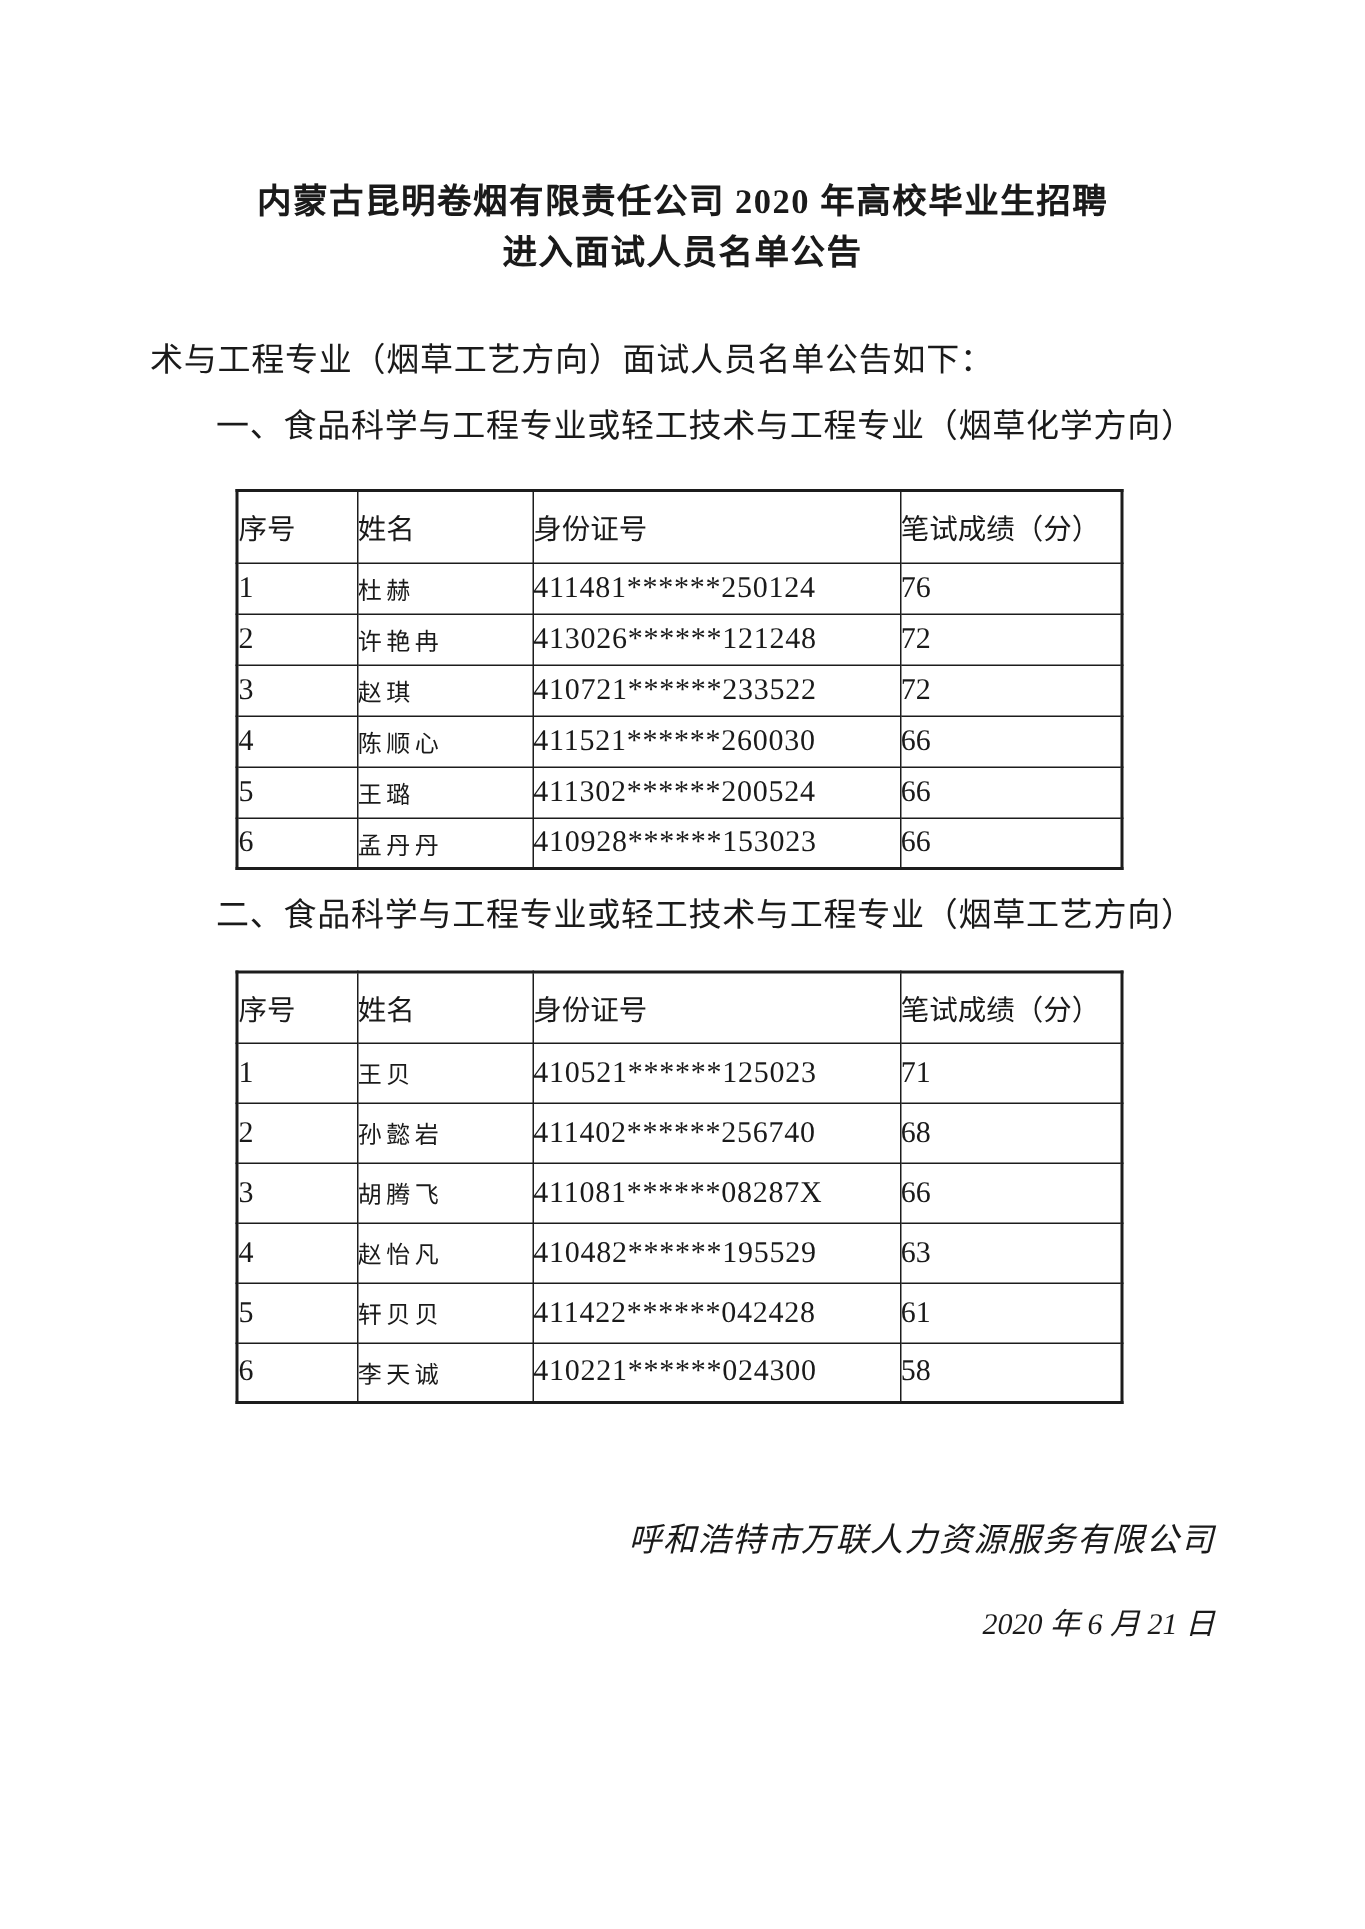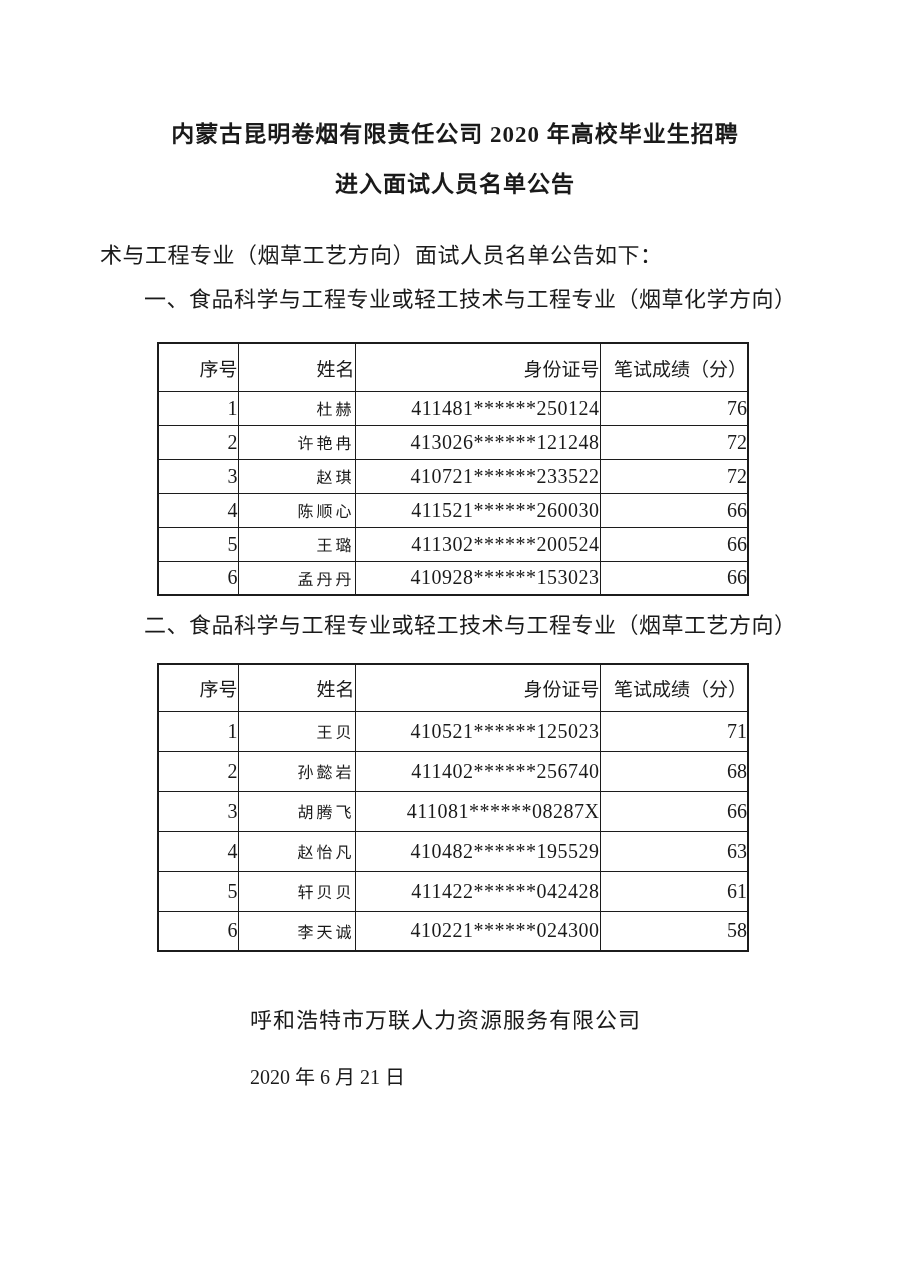--- a/index.html
+++ b/index.html
@@ -18,21 +18,21 @@
     padding: 118px 100px 0 100px;
   }
   
   .title-line {
     text-align: center;
     font-weight: bold;
     font-size: 23px;
     line-height: 34px;
     letter-spacing: 1px;
   }
-  .title-line.second { margin-top: 16px; }
+  .title-line.second { }
   
   .intro { margin-top: 32px; font-size: 22px; }
   .intro-line {
     line-height: 44px;
     white-space: nowrap;
     letter-spacing: 0.5px;
   }
   .intro-line.first { text-indent: 2em; }
   
   .section-heading {
@@ -47,43 +47,44 @@
   table.roster {
     border-collapse: collapse;
     table-layout: fixed;
     width: 590px;
     margin: 20px 0 0 57px;
     border: 2px solid #1c1c1c;
   }
   .section.second table.roster { margin-top: 15px; }
   table.roster th, table.roster td {
     border: 1px solid #1c1c1c;
-    text-align: right;
+    text-align: left;
     vertical-align: middle;
     font-weight: normal;
     padding: 0;
     overflow: hidden;
   }
   col.c-seq   { width: 80px; }
   col.c-name  { width: 117px; }
   col.c-id    { width: 245px; }
   col.c-score { width: 148px; }
   table.roster th { font-size: 19px; }
   td.seq-cell, td.score-cell { font-size: 20px; }
   td.id-number-cell { font-size: 20px; letter-spacing: 0.5px; }
   td.name-cell { font-size: 16px; letter-spacing: 3px; }
   table.roster.tight thead tr { height: 48px; }
   table.roster.tight tbody tr { height: 34px; }
   table.roster.tall  thead tr { height: 47px; }
   table.roster.tall  tbody tr { height: 40px; }
   
   .footer {
-    margin-top: 54px;
+    margin-top: 76px;
     padding-left: 150px;
-    text-align: left;
+    text-align: right;
+    font-style: italic;
   }
   .footer-company {
     font-size: 22px;
     line-height: 30px;
     letter-spacing: 1px;
   }
   .footer-date {
     margin-top: 26px;
     font-size: 20px;
     line-height: 30px;

